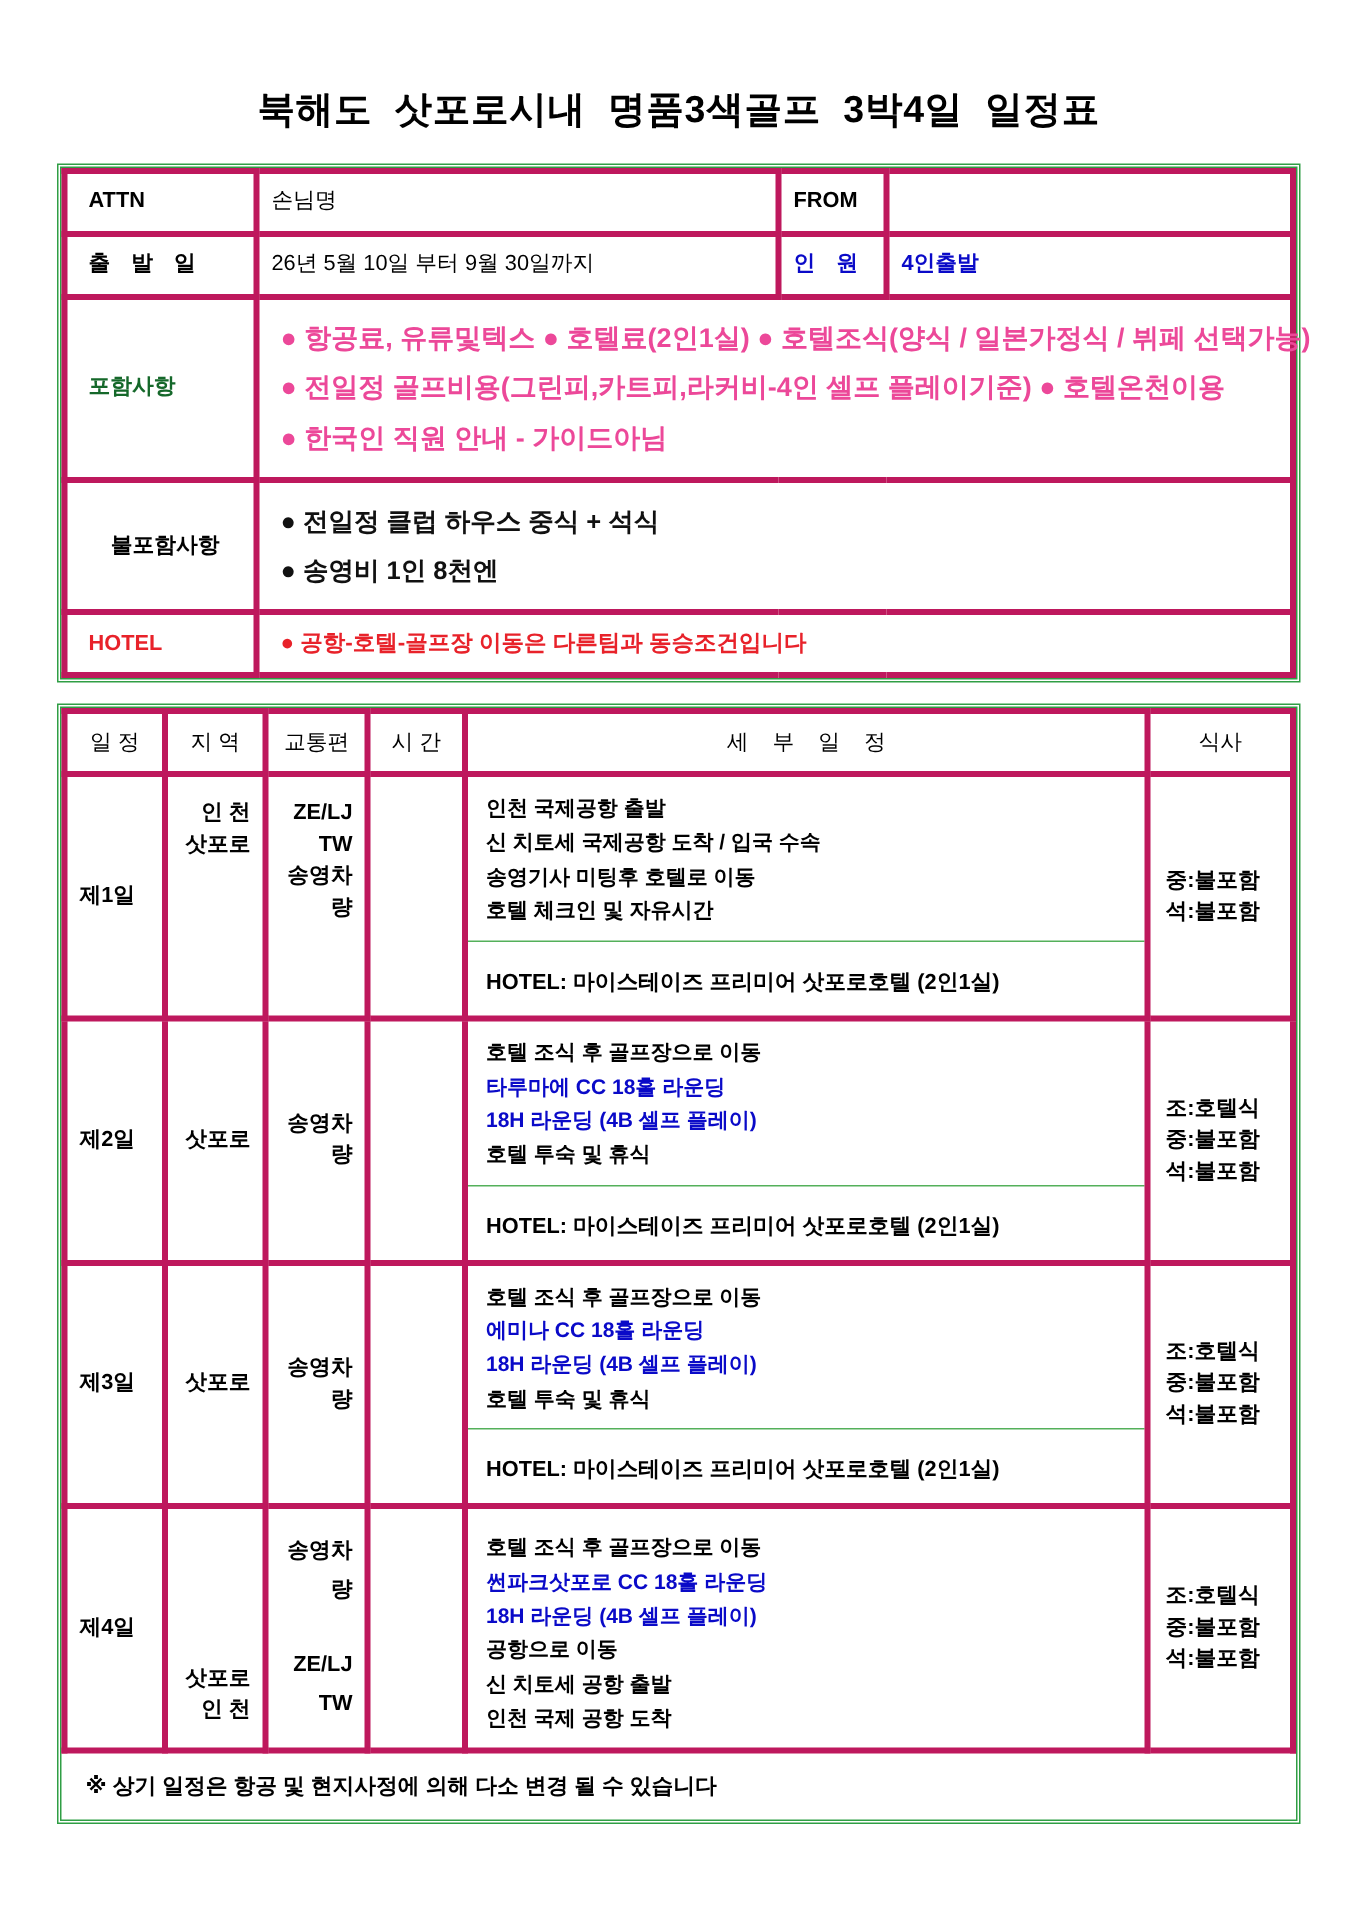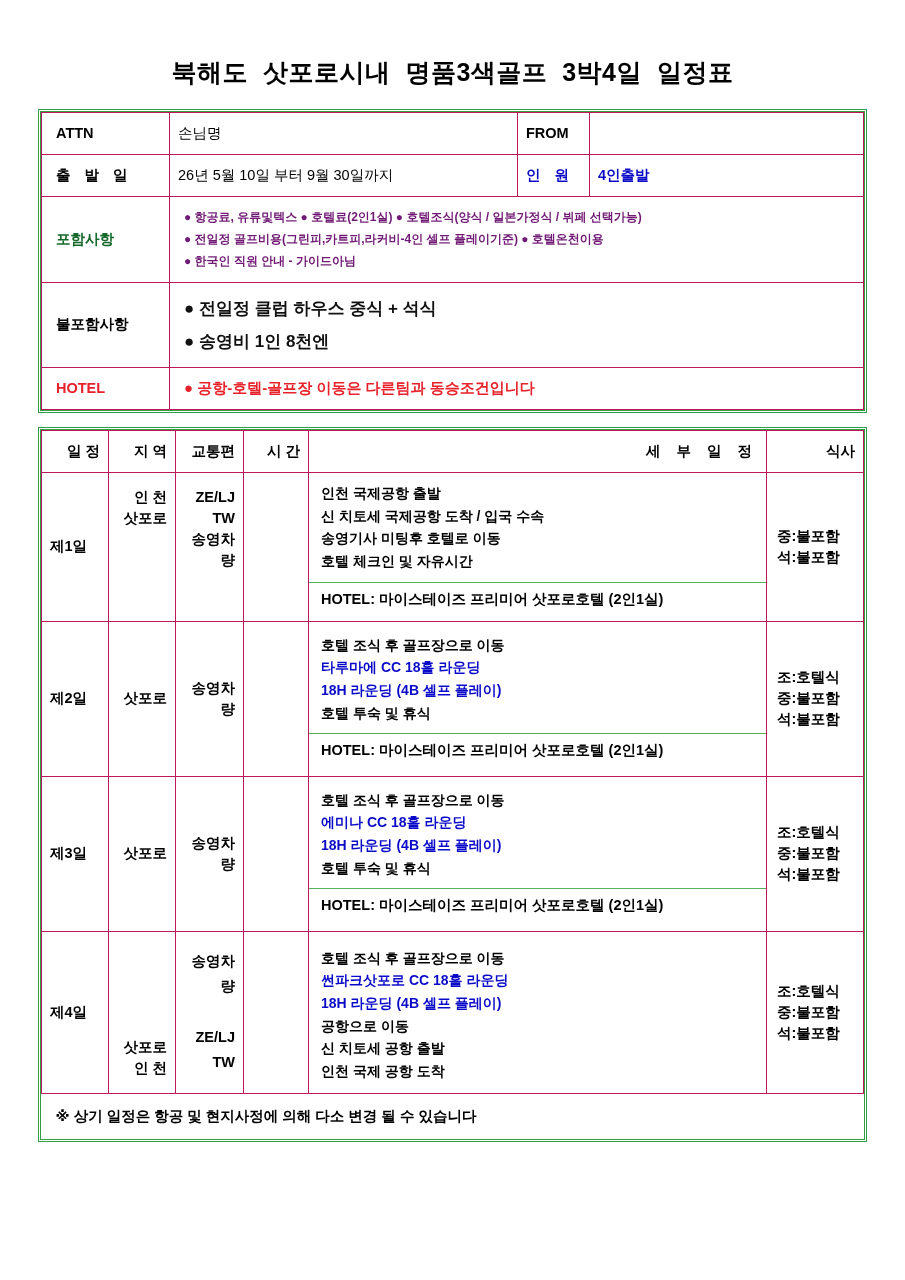--- a/index.html
+++ b/index.html
@@ -32,21 +32,21 @@
     width: 829px;
     border: 3px double #2f9e44;
     background: #fff;
   }
   table.tbl {
     width: 100%;
     border-collapse: collapse;
     table-layout: fixed;
   }
   table.tbl td {
-    border: 1px solid #be185d;
+    border: 4px solid #be185d;
     padding: 4px 8px;
     vertical-align: middle;
     font-size: 14.5px;
     line-height: 1.45;
   }
 
   
   .info td { height: 42px; }
   .lbl {
     font-weight: bold;
@@ -54,23 +54,23 @@
     padding-left: 14px !important;
   }
   .lbl-sp { letter-spacing: 5px; }
   .blue { color: #0a0ac8; }
   .green{ color: #15682a; }
   .bold { font-weight: bold; }
 
   .row-pkg td { height: 52px; }
   .incl-cell { padding: 9px 8px 9px 14px !important; }
   .incl-line {
-    color: #701a75;
-    font-weight: bold;
-    font-size: 12px;
+    color: #ec4899;
+    font-weight: bold;
+    font-size: 18px;
     line-height: 1.85;
     white-space: nowrap;
   }
   .excl-cell { padding: 9px 8px 9px 14px !important; }
   .excl-line {
     color: #111;
     font-weight: bold;
     font-size: 17px;
     line-height: 1.95;
     white-space: nowrap;
@@ -87,22 +87,22 @@
   
   .gap { height: 14px; }
   .itin td { font-size: 14px; }
   .itin-title {
     text-align: center;
     font-weight: bold;
     font-size: 15px;
     height: 44px;
   }
   .hdr td {
-    text-align: right;
-    font-weight: bold;
+    text-align: center;
+    font-weight: normal;
     font-size: 14.5px;
     height: 42px;
   }
   .sp3 { letter-spacing: 6px; text-indent: 6px; }
   .c-day   { width: 67px;  text-align: center; }
   .c-area  { width: 67px;  text-align: center; }
   .c-trans { width: 68px;  text-align: center; }
   .c-time  { width: 65px;  text-align: center; }
   .c-detail{ }
   .c-meal  { width: 97px; }
@@ -114,21 +114,21 @@
   }
   .detail-cell { padding: 0 !important; vertical-align: top; }
   .detail-main {
     padding: 9px 8px 9px 12px;
     font-weight: bold;
     font-size: 14px;
     line-height: 1.62;
   }
   .detail-hotel {
     border-top: 1px solid #54b05a;
-    padding: 6px 8px 11px 12px;
+    padding: 17px 8px 11px 12px;
     font-weight: bold;
     font-size: 14.5px;
   }
   .detail-main .ln { white-space: nowrap; }
   .meal-cell {
     text-align: left;
     font-weight: bold;
     font-size: 14px;
     line-height: 1.95;
     padding-left: 10px !important;
@@ -172,21 +172,21 @@
         </tr>
         <tr>
           <td class="lbl green" style="text-align:left">포함사항</td>
           <td colspan="3" class="incl-cell">
             <div class="incl-line">● 항공료, 유류및텍스   ● 호텔료(2인1실) ● 호텔조식(양식 / 일본가정식 / 뷔페 선택가능)</div>
             <div class="incl-line">● 전일정 골프비용(그린피,카트피,라커비-4인 셀프 플레이기준) ● 호텔온천이용</div>
             <div class="incl-line">● 한국인 직원 안내 - 가이드아님</div>
           </td>
         </tr>
         <tr>
-          <td class="lbl" style="text-align:left">불포함사항</td>
+          <td class="lbl" style="text-align:center">불포함사항</td>
           <td colspan="3" class="excl-cell">
             <div class="excl-line">● 전일정 클럽 하우스 중식 + 석식</div>
             <div class="excl-line">● 송영비 1인 8천엔</div>
           </td>
         </tr>
         <tr>
           <td class="remark-lbl">HOTEL</td>
           <td colspan="3" class="remark-cell">
             <div class="remark-line">● 공항-호텔-골프장 이동은 다른팀과 동승조건입니다</div>
           </td>

